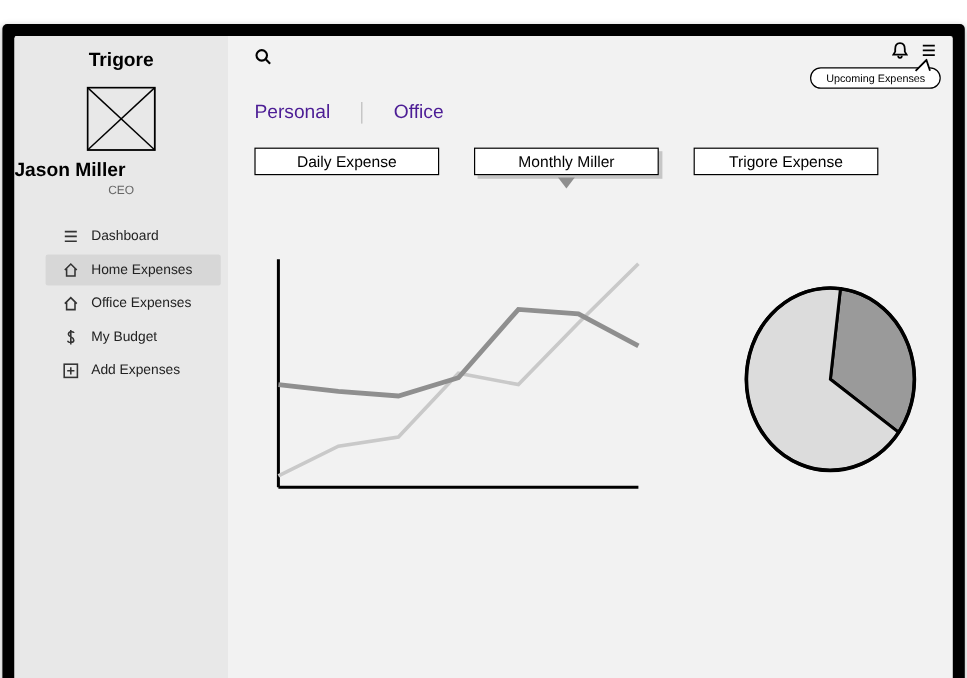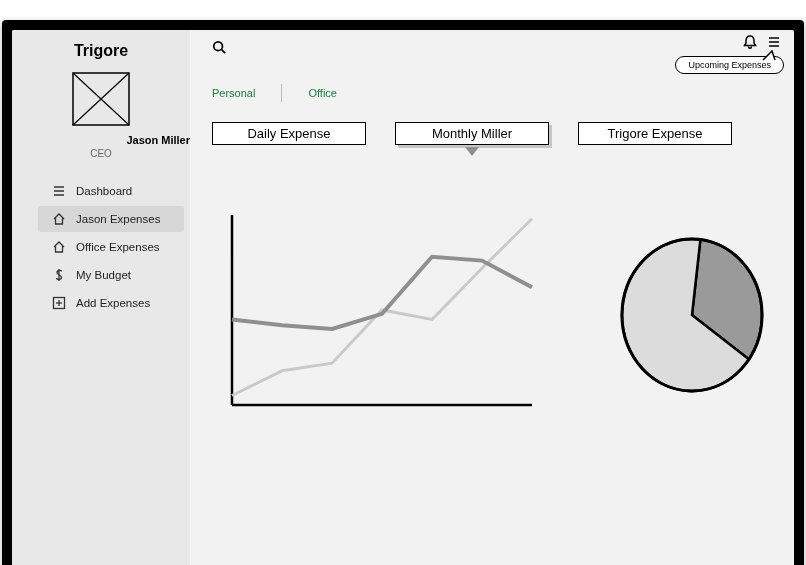--- a/index.html
+++ b/index.html
@@ -42,21 +42,21 @@
     text-align: center;
     padding: 4px 0 8px;
   }
   .avatar-box {
     width: 58px;
     height: 54px;
     margin: 4px auto 8px;
     position: relative;
   }
   .avatar-box svg { width:100%; height:100%; }
-  .user-name { text-align:right; font-size:11px; font-weight:600; }
+  .user-name { text-align:left; font-size:16px; font-weight:600; }
   .user-role { text-align:center; font-size:10px; color:#666; margin-top:2px; margin-bottom:18px;}
   .nav { display:flex; flex-direction:column;margin-left:22px; }
   .nav-item {
     display:flex; align-items:center;
     gap:10px;
     padding:6px 10px 6px 14px;
     font-size:11.5px;
     color:#222;
     cursor:pointer;
     border-radius:2px;
@@ -91,21 +91,21 @@
     background:#fff;
     white-space:nowrap;
   }
   .callout-tail {
     position:absolute; right:22px; top:-9px;
     width:0;height:0;
   }
   .callout-tail svg{ width:14px; height:11px; stroke:#000; fill:#fff; stroke-width:1.5;}
   .sub-tabs {
     display:flex; align-items:center; gap:26px;
-    margin-top:26px; font-size:11px; color:#15803d;
+    margin-top:26px; font-size:16px; color:#4c1d95;
   }
   .sub-tabs .sep { width:1px; height:18px; background:#bbb; }
   .sub-tabs span { cursor:pointer; }
   .expense-tabs {
     display:flex; gap:29px; margin-top:20px;
   }
   .pill {
     border:1.5px solid #000;
     background:#fff;
     font-size:13px;
@@ -165,21 +165,21 @@
               </svg>
           </span>
           <span>Dashboard</span>
         </div>
         <div class="nav-item active">
           <span class="icon">
             <svg viewBox="0 0 14 14">
                 <path d="M2 7 L7 2 L12 7 M3.5 6 V12 H10.5 V6"></path>
               </svg>
           </span>
-          <span>Jason Expenses</span>
+          <span>Home Expenses</span>
         </div>
         <div class="nav-item">
           <span class="icon">
             <svg viewBox="0 0 14 14">
                 <path d="M2 7 L7 2 L12 7 M3.5 6 V12 H10.5 V6"></path>
               </svg>
           </span>
           <span>Office Expenses</span>
         </div>
         <div class="nav-item">

